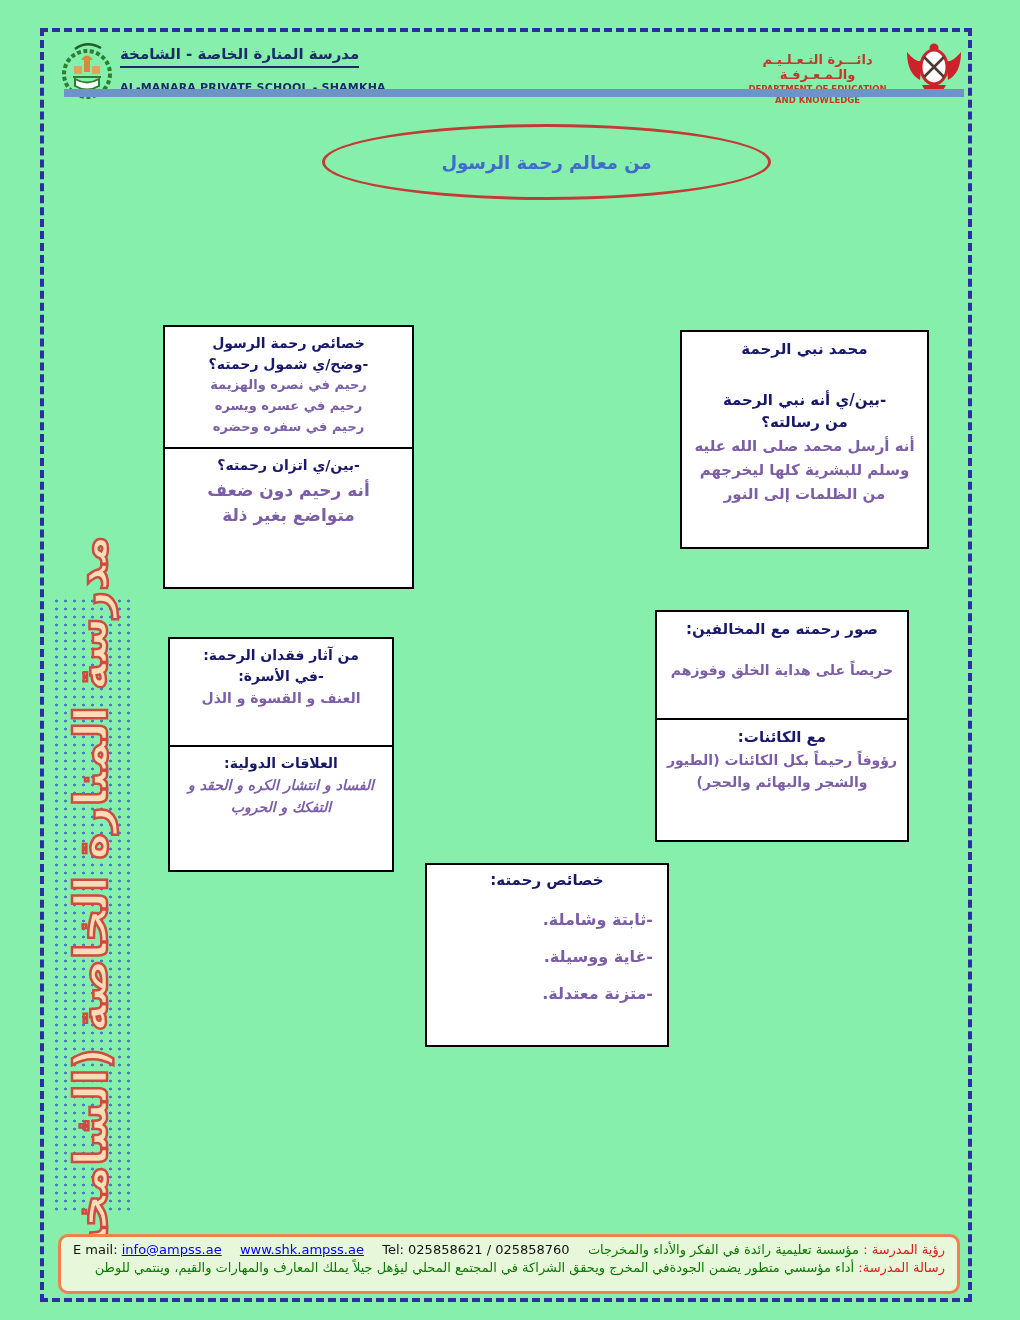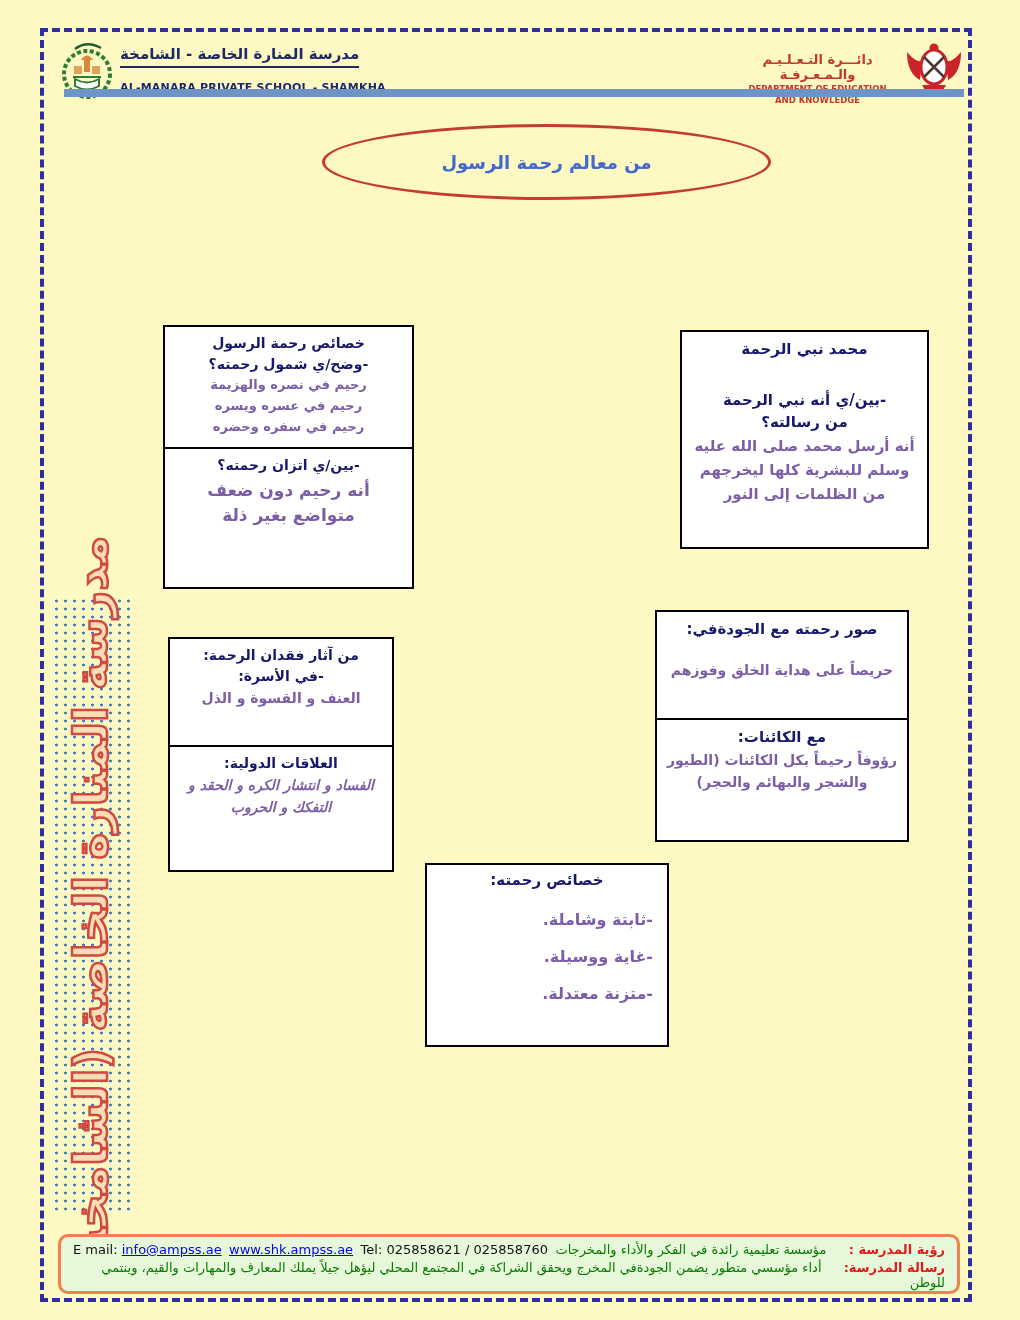--- a/index.html
+++ b/index.html
@@ -1,16 +1,16 @@
 <!DOCTYPE html>
 <html lang="ar"><head>
 <meta charset="utf-8">
 <style>
   html,body{margin:0;padding:0;background:#ffffff;}
-  .page{position:relative;width:1020px;height:1320px;background:#fef9c3;overflow:hidden;
+  .page{position:relative;width:1020px;height:1320px;background:#86efac;overflow:hidden;
         font-family:"DejaVu Sans",sans-serif;}
   .abs{position:absolute;}
 
   
   .frame{left:40px;top:28px;width:924px;height:1266px;border:4px dashed #2e2ea0;}
 
   
   .school-name-ar{font-size:15px;font-weight:bold;color:#1c2a6b;direction:rtl;
                   border-bottom:2px solid #1c2a6b;padding-bottom:3px;display:inline-block;}
   .school-name-en{font-size:11px;font-weight:bold;color:#1c2a6b;letter-spacing:.2px;margin-top:13px;}
@@ -51,21 +51,21 @@
      transform:rotate(-90deg);display:flex;align-items:center;justify-content:center;}
   .side-text{direction:rtl;white-space:nowrap;font-weight:bold;font-size:46px;letter-spacing:3px;
      color:#fadcb6;-webkit-text-stroke:2.5px #cf4a40;}
 
   
   .footer{left:58px;top:1234px;width:902px;height:60px;background:#e7f8da;border:3px solid #ef8050;
       border-radius:10px;box-sizing:border-box;padding:5px 12px 4px 12px;font-size:13px;}
   .f-line1{display:flex;align-items:center;justify-content:space-between;white-space:nowrap;}
   .f-black{color:#111;}
   .f-link{color:#0000ee;text-decoration:underline;cursor:pointer;}
-  .f-label{color:#e01b1b;font-weight:bold;margin-left:18px;}
+  .f-label{color:#e01b1b;font-weight:normal;}
   .f-green{color:#0a7a00;}
   .f-rtl{direction:rtl;}
   .f-line2{direction:rtl;margin-top:3px;color:#0a7a00;}
 </style>
 </head>
 <body>
 
 <div class="page">
 
   <div class="abs frame"></div>
@@ -141,21 +141,21 @@
       <div class="t-purple" style="font-size:14px;">العنف و القسوة و الذل</div>
     </div>
     <div class="cell divided">
       <div class="h-navy">العلاقات الدولية:</div>
       <div class="t-purple" style="font-size:14px;font-style:italic;">الفساد و انتشار الكره و الحقد و التفكك و الحروب</div>
     </div>
   </div>
 
   <div class="abs cbox box-images">
     <div class="cell cell1">
-      <div class="h-navy" style="font-size:15px;">صور رحمته مع الجودةفي:</div>
+      <div class="h-navy" style="font-size:15px;">صور رحمته مع المخالفين:</div>
       <div class="t-purple" style="font-size:14px;margin-top:18px;">حريصاً على هداية الخلق وفوزهم</div>
     </div>
     <div class="cell divided">
       <div class="h-navy" style="font-size:15px;">مع الكائنات:</div>
       <div class="t-purple" style="font-size:14px;">رؤوفاً رحيماً بكل الكائنات (الطيور والشجر والبهائم والحجر)</div>
     </div>
   </div>
 
   <div class="abs cbox box-mtraits">
     <div class="cell">

